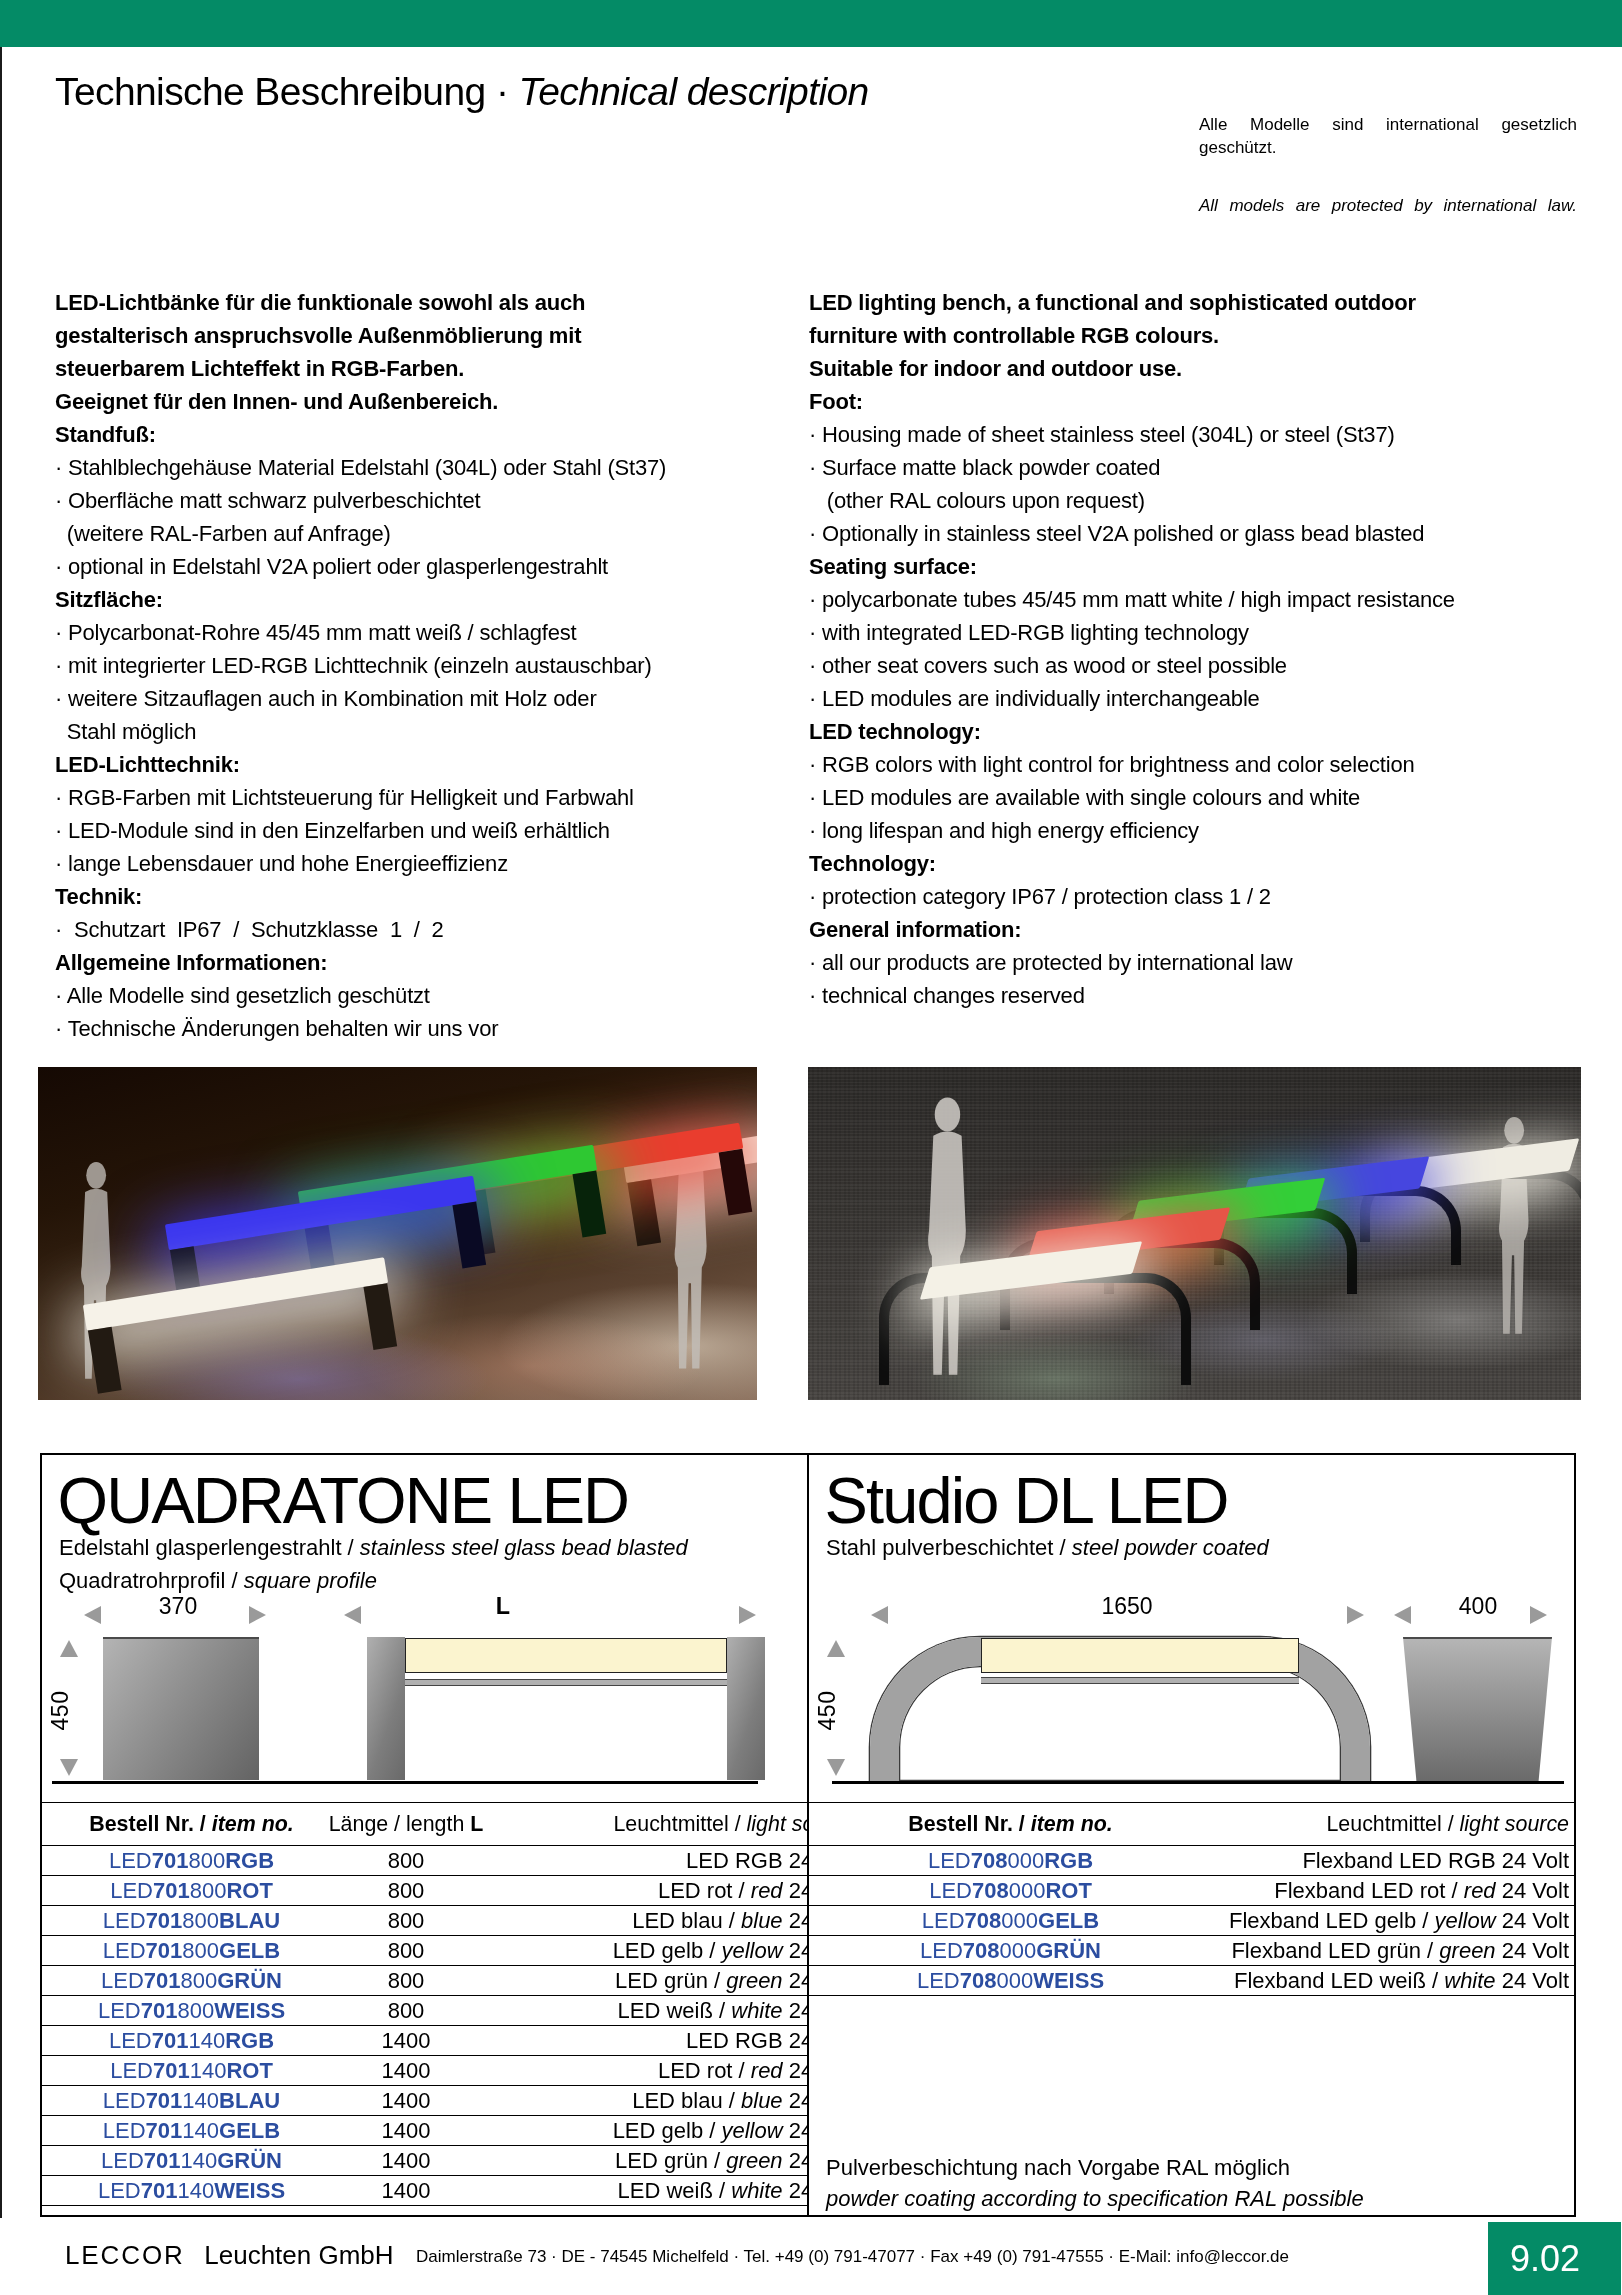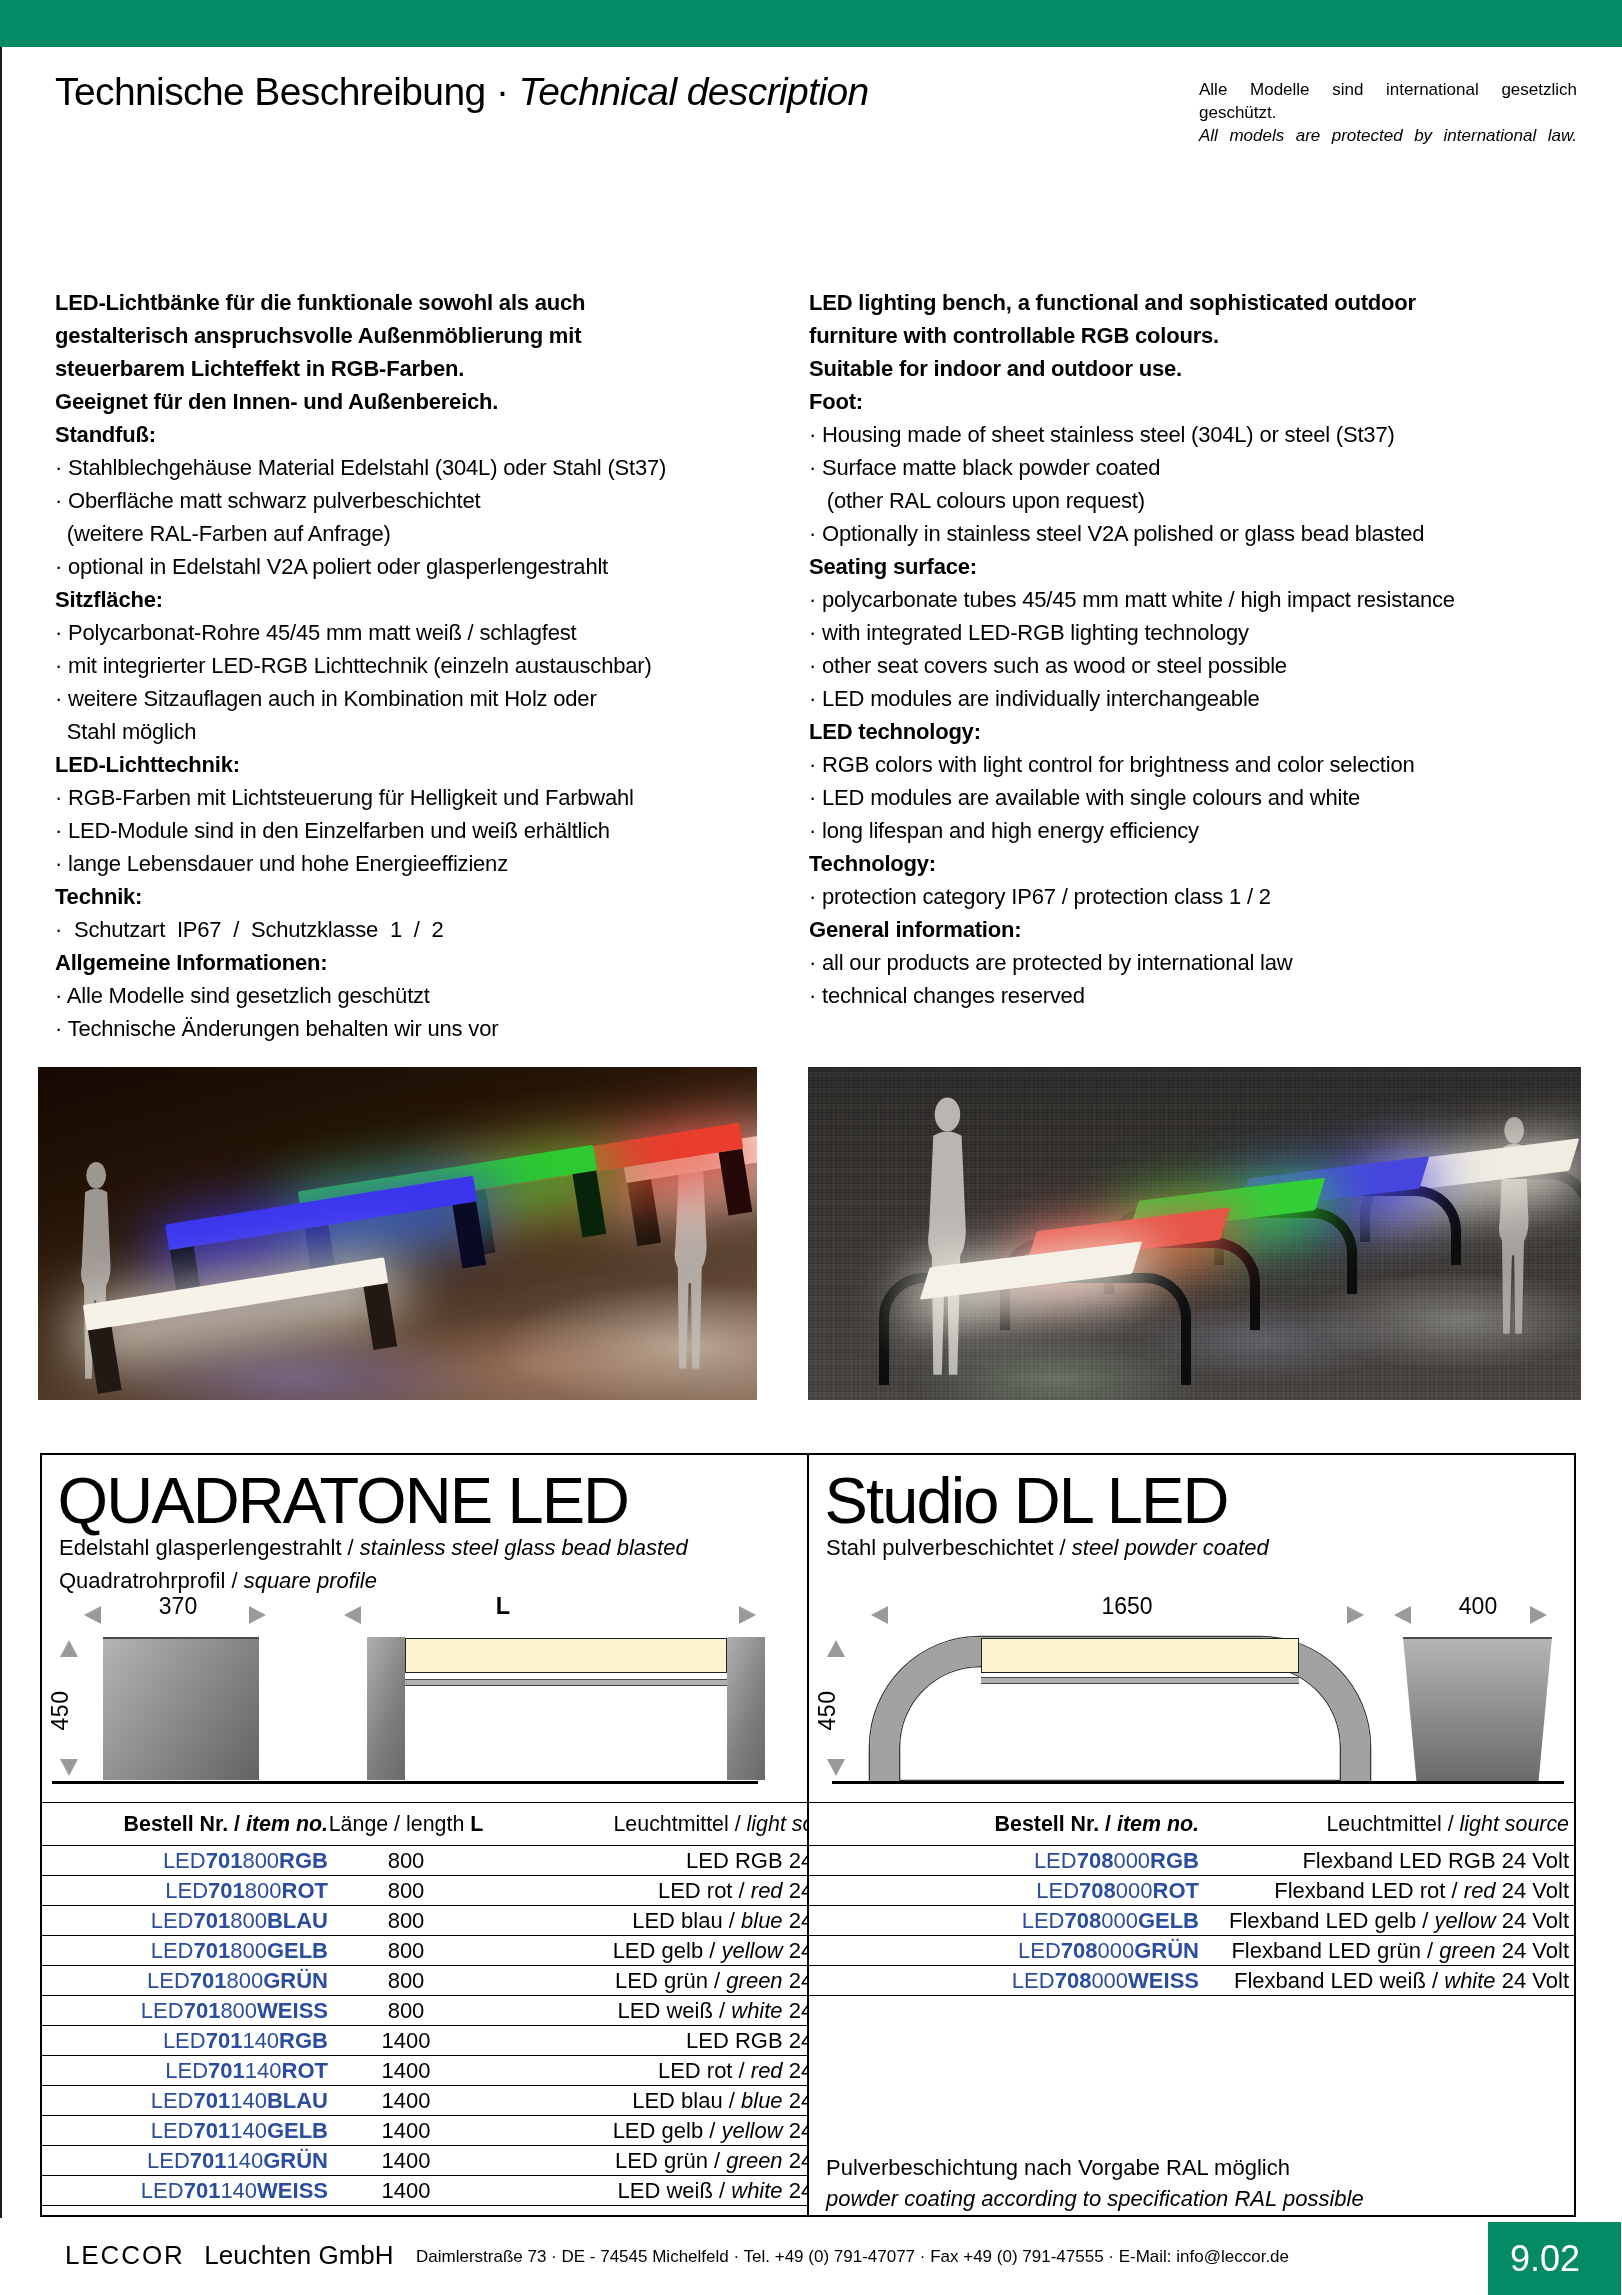--- a/index.html
+++ b/index.html
@@ -5,21 +5,21 @@
   html,body{margin:0;padding:0;background:#e8e8e8;}
   .page{position:relative;width:1623px;height:2295px;background:#ffffff;
         font-family:"Liberation Sans",sans-serif;color:#000;overflow:hidden;}
   .leftline{position:absolute;left:0;top:47px;bottom:0;width:1.9px;background:#1b1b1b;}
   .topbar{position:absolute;left:0;top:0;width:100%;height:47px;background:#048b66;}
 
   
   .title{position:absolute;left:55px;top:70px;font-size:39px;letter-spacing:-0.6px;white-space:nowrap;}
   .title .it{font-style:italic;}
   .note{position:absolute;left:1199px;top:78px;width:378px;font-size:17px;line-height:23px;}
-  .note .ln{text-align:justify;text-align-last:justify;white-space:normal;}
+  .note .ln{text-align:justify;text-align-last:justify;white-space:normal;margin-top:35px;}
 
   
   .col{position:absolute;top:286px;font-size:22px;line-height:33px;letter-spacing:-0.2px;}
   .col .ln{white-space:pre-wrap;}
   .col.de{left:55px;width:741px;}
   .col.en{left:809px;width:773px;}
   .s-r{}
   .s-b{font-weight:700;}
   .s-i{font-style:italic;}
   .s-bi{font-weight:700;font-style:italic;}
@@ -86,21 +86,21 @@
         clip-path:polygon(0% 0%,100% 0%,91% 100%,9% 100%);}
 
   
   .ptable{position:absolute;left:0;top:347px;width:100%;}
   .thead,.trow{display:grid;align-items:center;}
   .thead{height:42px;line-height:42px;border-top:1.9px solid #000;border-bottom:1.9px solid #000;font-size:21.4px;}
   .trow{height:29px;line-height:29px;border-bottom:1.3px solid #000;font-size:22px;}
   .t-left .thead,.t-left .trow{grid-template-columns:286px 156px 1fr;}
   .t-right .thead,.t-right .trow{grid-template-columns:390px 1fr;}
   .cell{overflow:hidden;white-space:nowrap;}
-  .cell.c1{padding-left:13px;text-align:right;}
+  .cell.c1{padding-left:13px;text-align:center;}
   .cell.c2{text-align:center;}
   .cell.c3{text-align:right;padding-right:5px;}
   .trow .c1{color:#2b4da0;}
   .pnote{position:absolute;left:17px;top:697px;font-size:22px;line-height:31px;}
 
   
   .footer{position:absolute;left:0;top:2218px;width:100%;height:78px;background:#fff;}
   .company{position:absolute;left:65px;top:22px;font-size:26px;white-space:nowrap;}
   .company .nm{letter-spacing:1.9px;}
   .company .sx{margin-left:19.5px;letter-spacing:0;}

